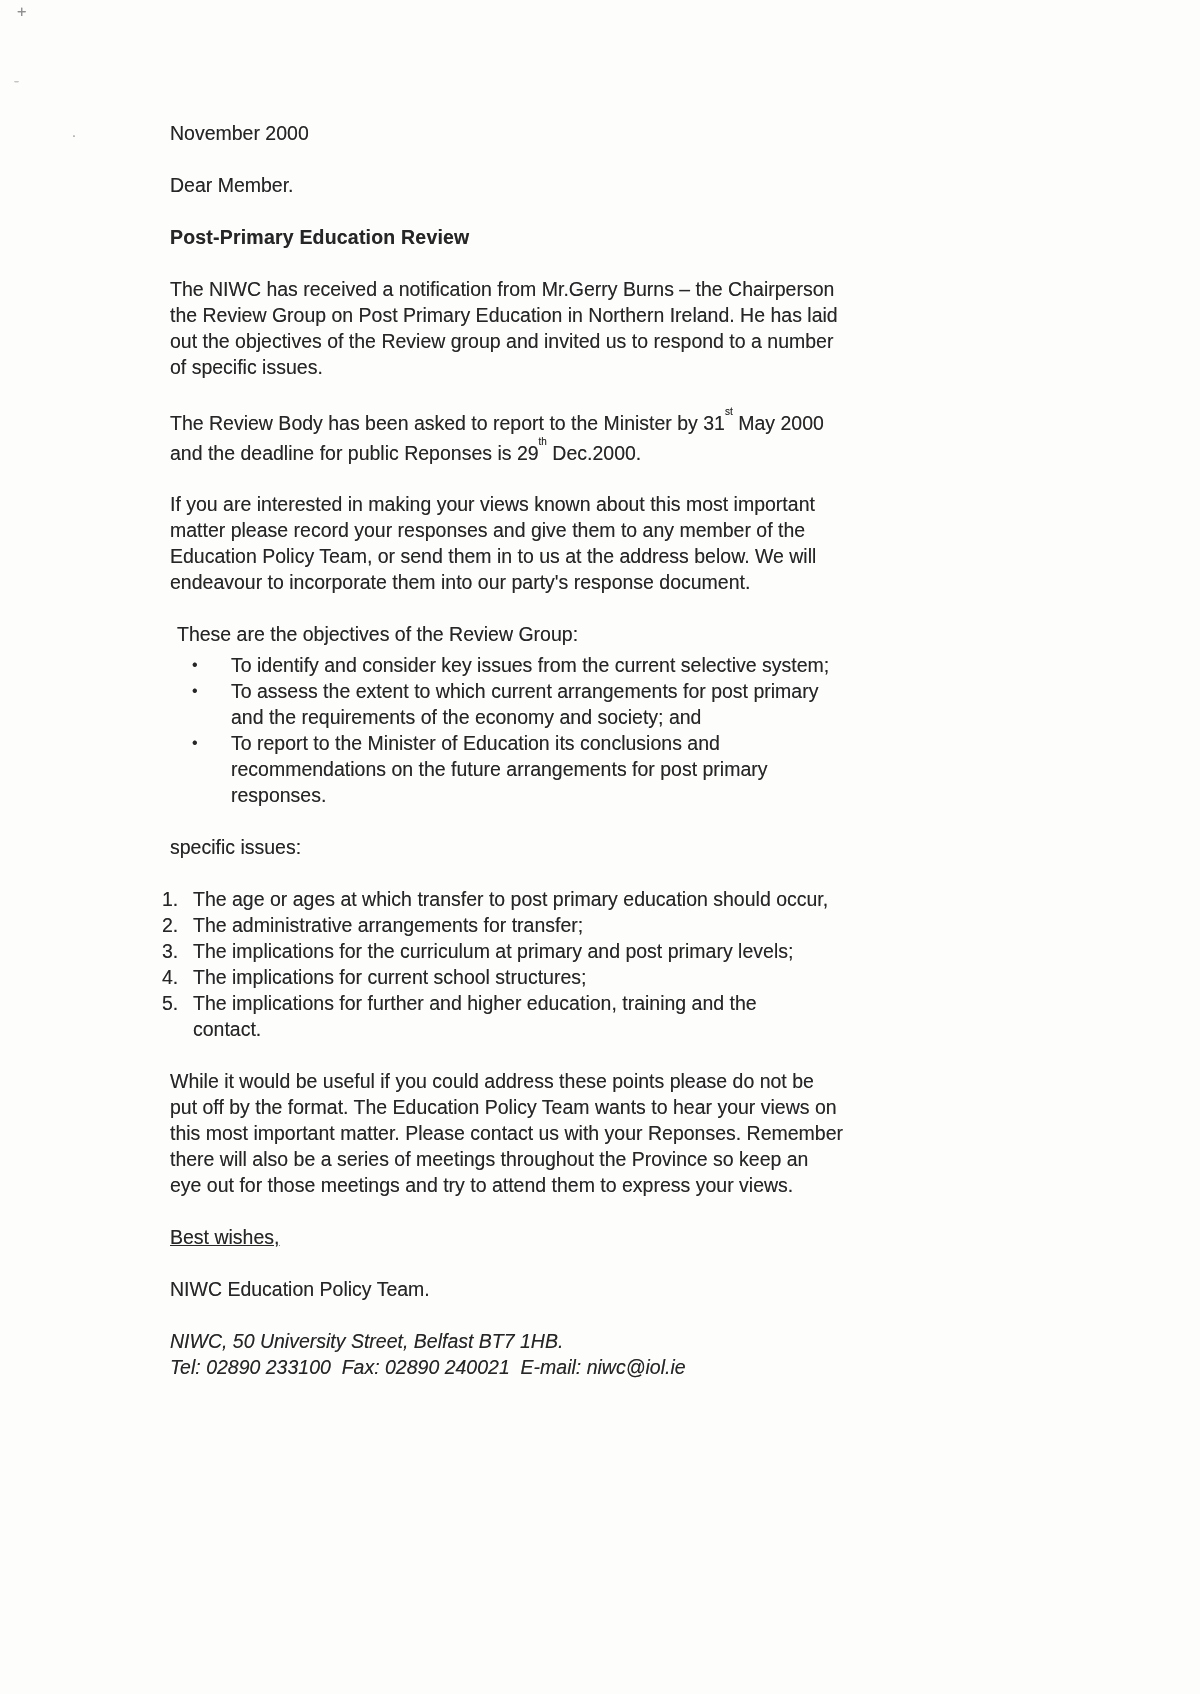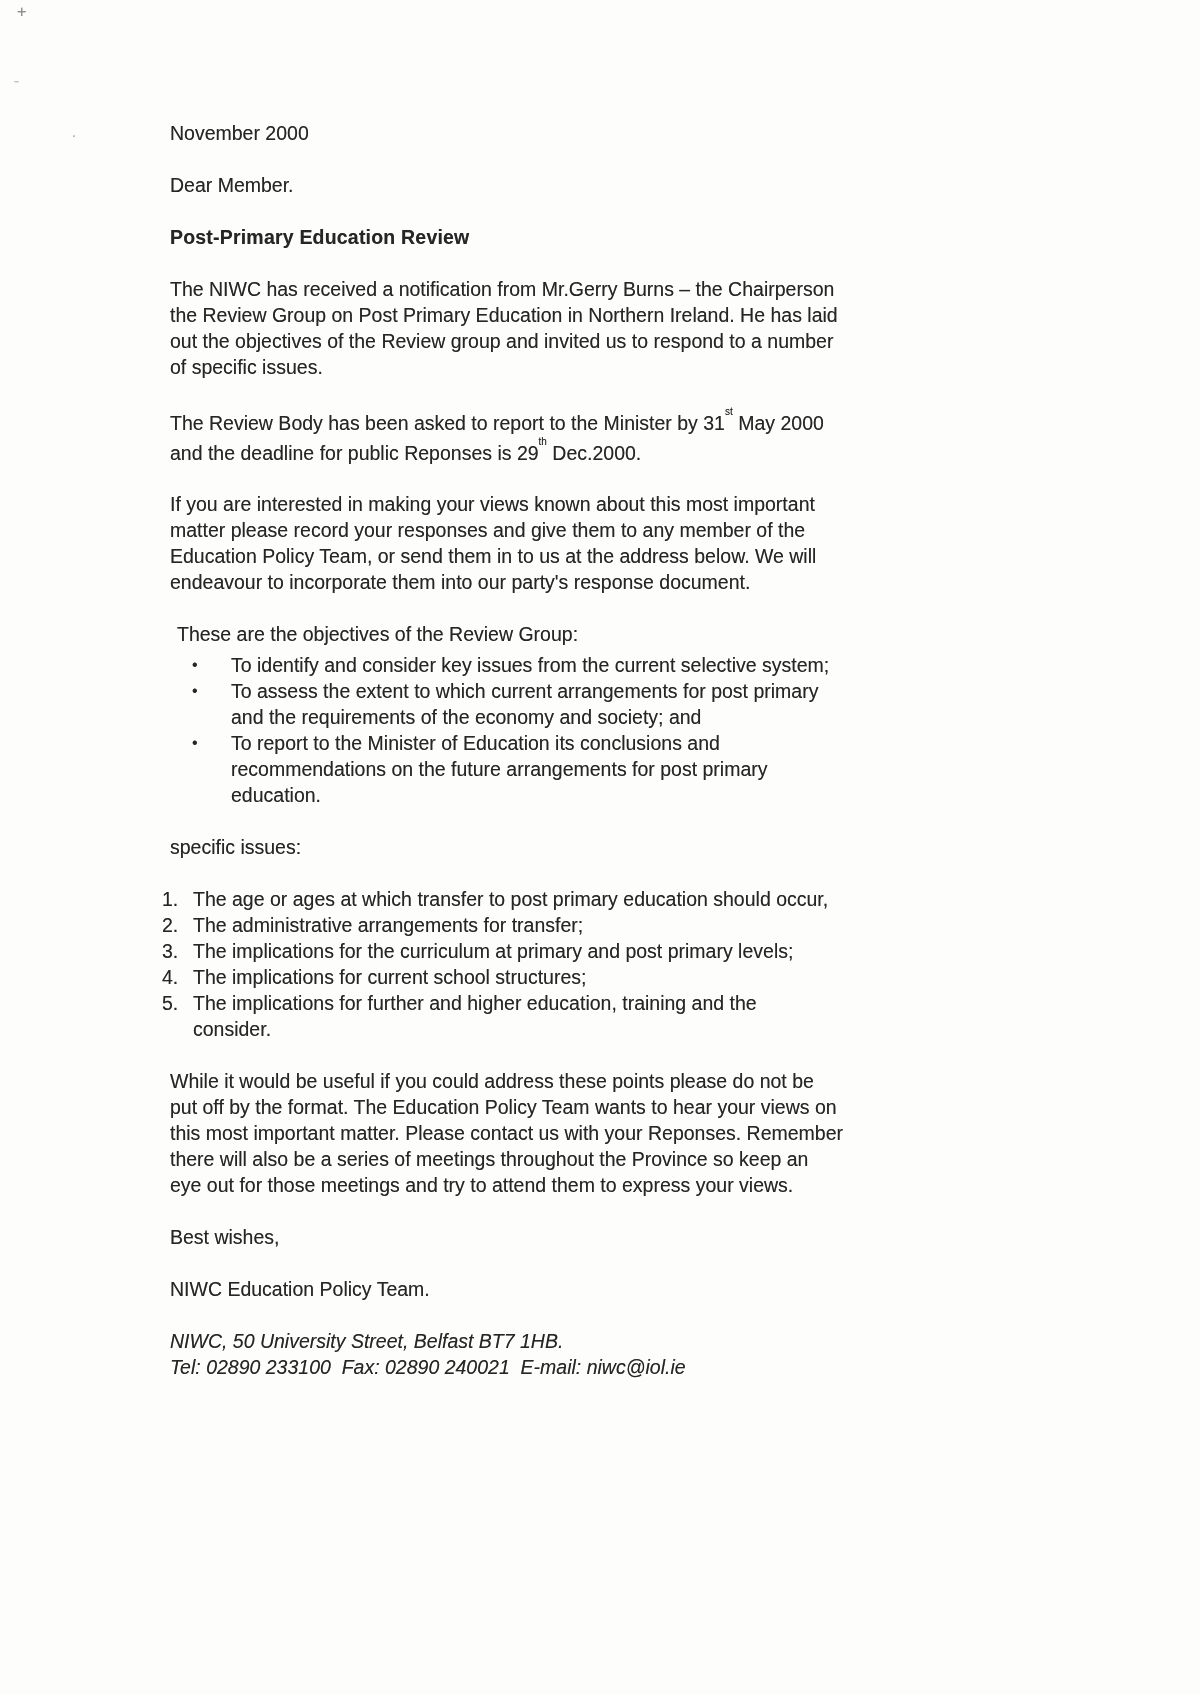--- a/index.html
+++ b/index.html
@@ -31,21 +31,21 @@
     top: -7px;
     white-space: pre;
   }
   .objectives-intro { padding-left: 7px; margin-bottom: 5px; margin-top: 6px; }
   .bullet-row { display: flex; padding-left: 22px; }
   .bullet-glyph { width: 39px; flex: 0 0 39px; font-size: 16px; }
   .issues { margin-left: -8px; }
   .issue-row { display: flex; }
   .issue-num { width: 31px; flex: 0 0 31px; }
   .para-closing { margin-top: 4px; }
-  .valediction { margin-top: 9px; }
+  .valediction { margin-top: 9px; text-decoration: underline; }
   .signature { margin-top: 3px; }
   .footer { font-style: italic; margin-top: 8px; }
   .email { }
   .artifact { position: absolute; }
   .artifact-plus { left: 17px; top: 3px; color: #909090; font-size: 16px; }
   .artifact-dash { left: 14px; top: 72px; color: #c4c4c4; font-size: 15px; }
   .artifact-dot { left: 72px; top: 124px; color: #b8b8b8; font-size: 14px; }
 </style>
 </head>
 <body>
@@ -105,21 +105,21 @@
         <div>
           <div class="line">To assess the extent to which current arrangements for post primary</div>
           <div class="line">and the requirements of the economy and society; and</div>
         </div>
       </div>
       <div class="bullet-row">
         <span class="bullet-glyph">•</span>
         <div>
           <div class="line">To report to the Minister of Education its conclusions and</div>
           <div class="line">recommendations on the future arrangements for post primary</div>
-          <div class="line">education.</div>
+          <div class="line">responses.</div>
         </div>
       </div>
     </div>
 
     <div class="block">
       <div class="line">specific issues:</div>
     </div>
 
     <div class="block issues">
       <div class="issue-row">
@@ -143,21 +143,21 @@
       <div class="issue-row">
         <span class="issue-num">4.</span>
         <div>
           <div class="line">The implications for current school structures;</div>
         </div>
       </div>
       <div class="issue-row">
         <span class="issue-num">5.</span>
         <div>
           <div class="line">The implications for further and higher education, training and the</div>
-          <div class="line">consider.</div>
+          <div class="line">contact.</div>
         </div>
       </div>
     </div>
 
     <div class="block para-closing">
       <div class="line">While it would be useful if you could address these points please do not be</div>
       <div class="line">put off by the format. The Education Policy Team wants to hear your views on</div>
       <div class="line">this most important matter. Please contact us with your Reponses. Remember</div>
       <div class="line">there will also be a series of meetings throughout the Province so keep an</div>
       <div class="line">eye out for those meetings and try to attend them to express your views.</div>

